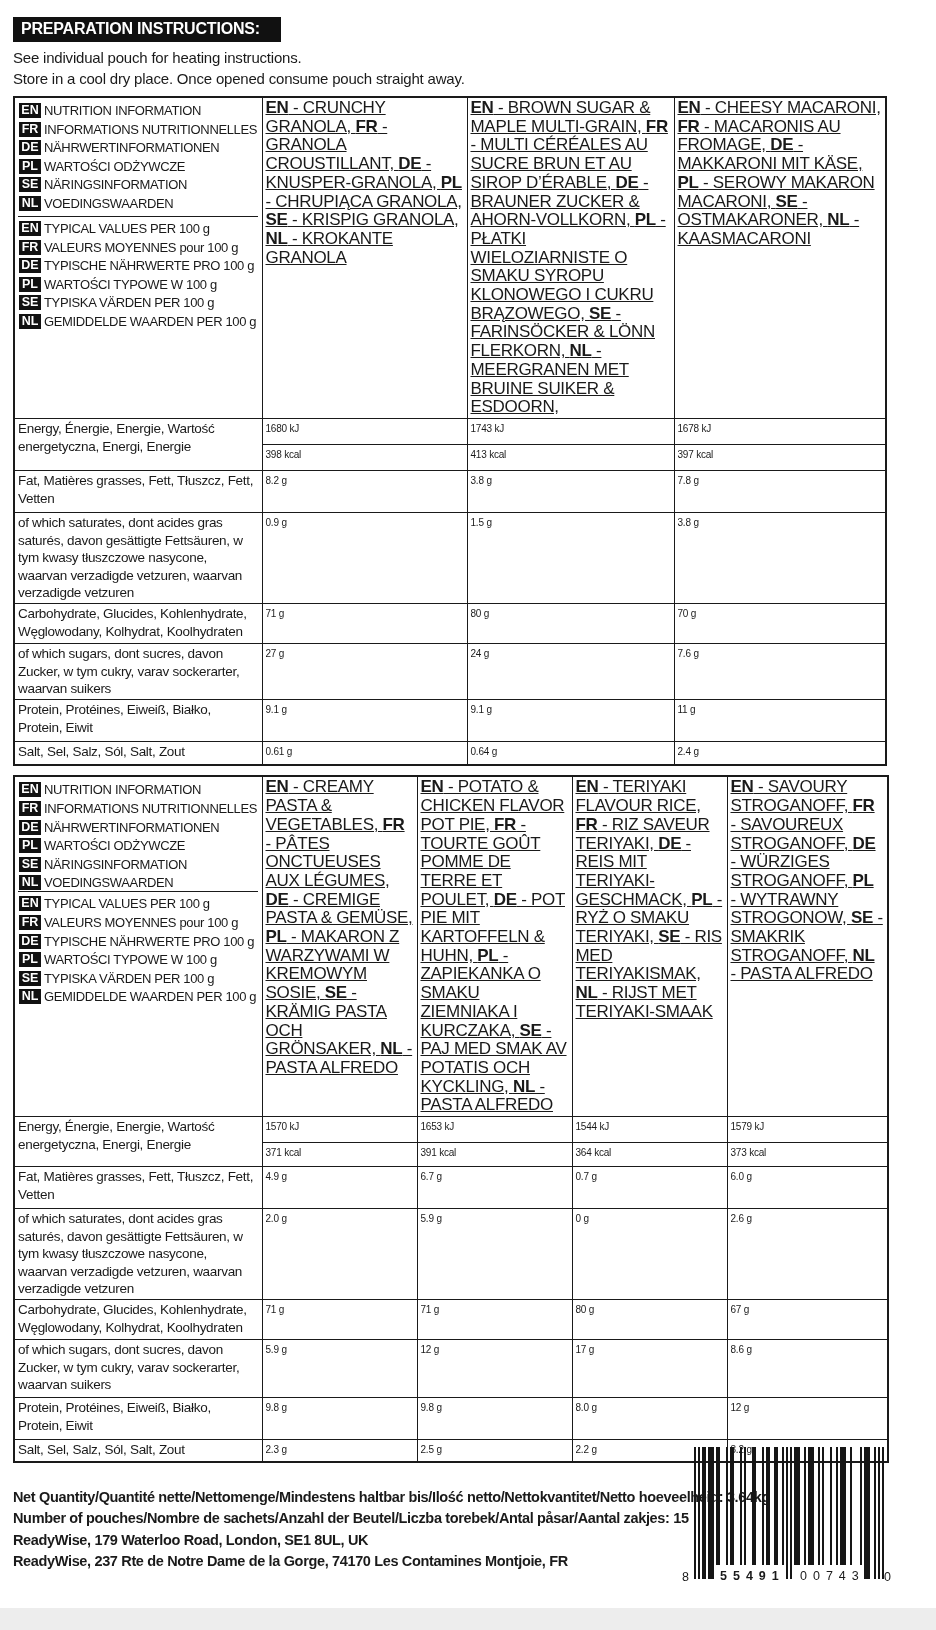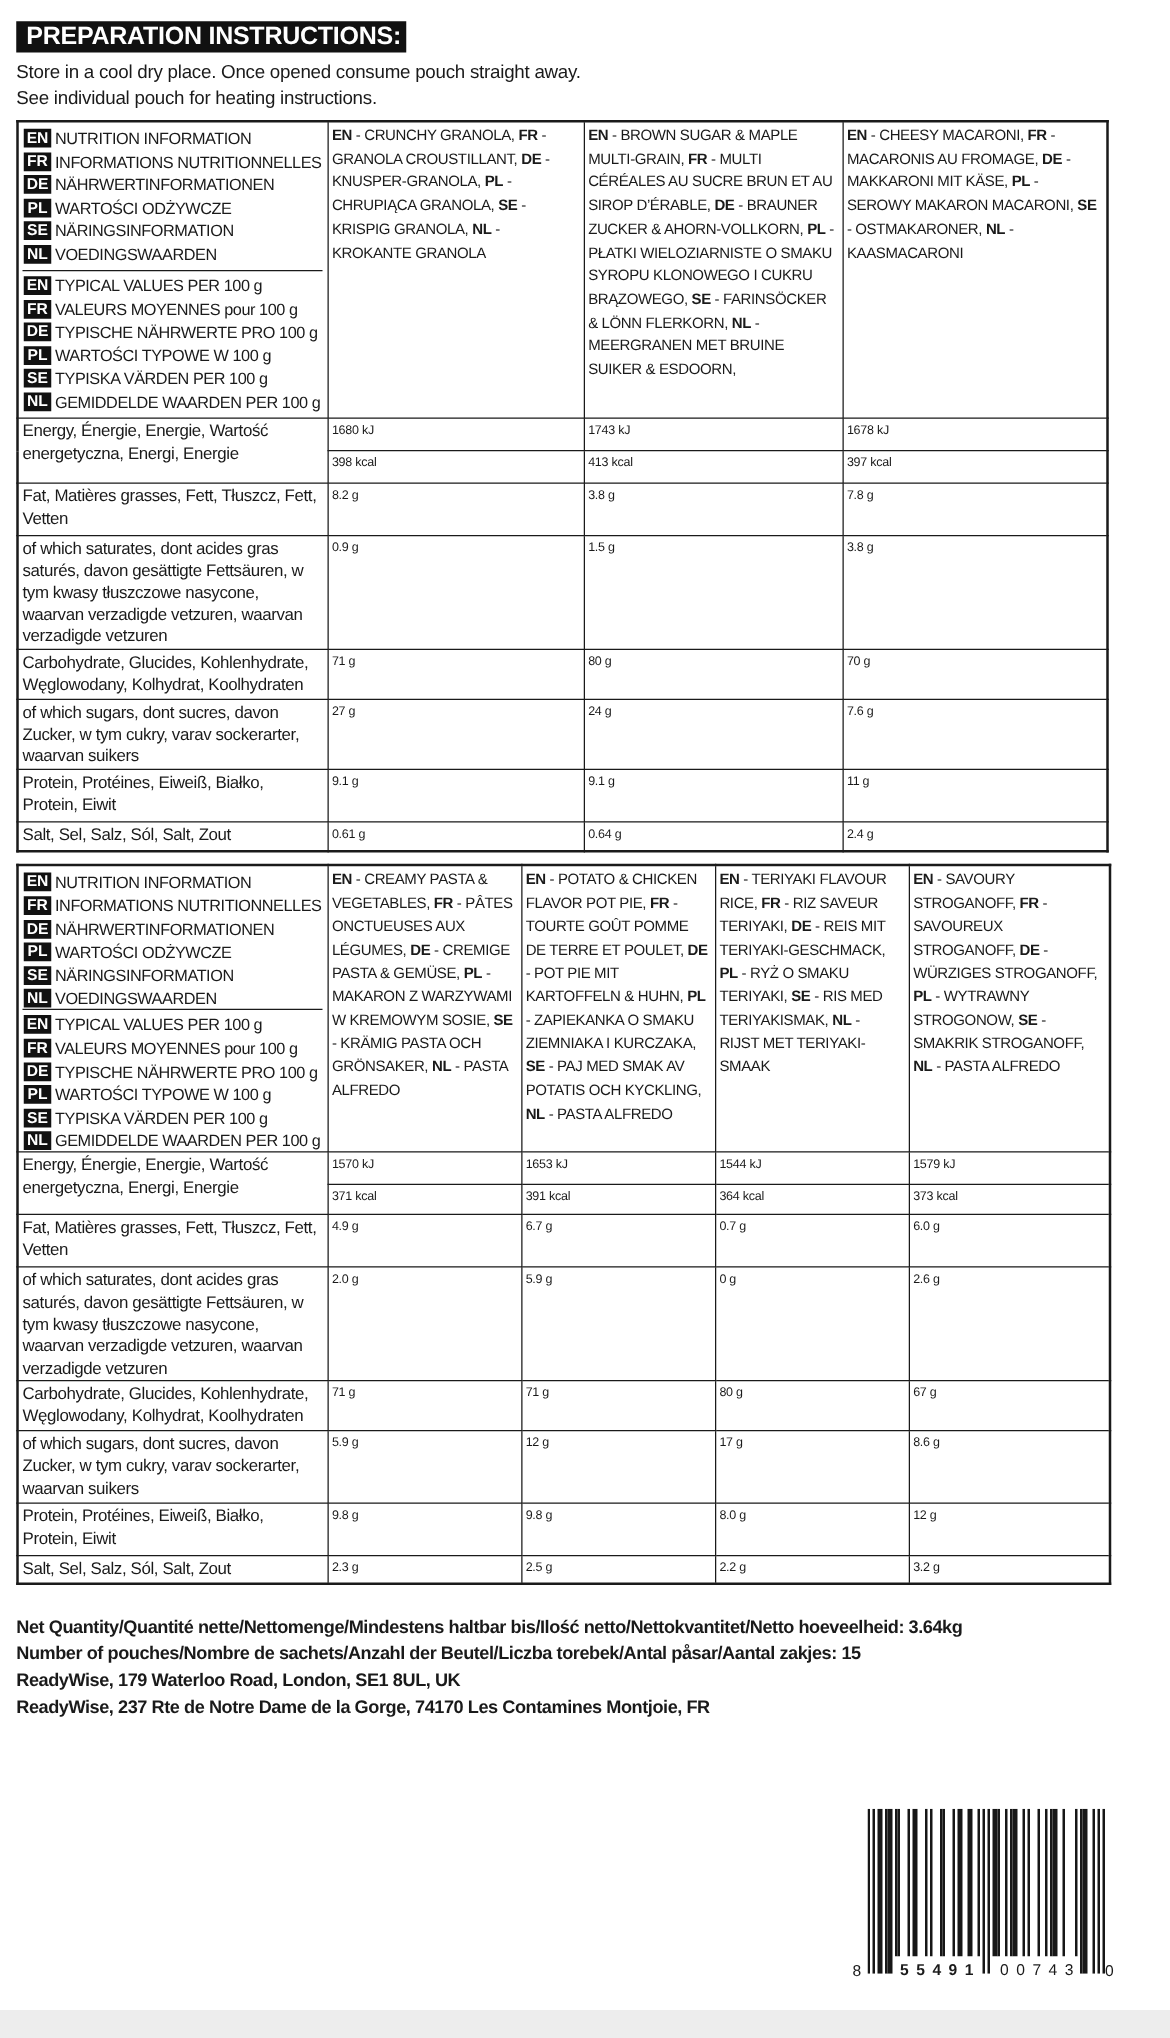--- a/index.html
+++ b/index.html
@@ -3,21 +3,21 @@
 <meta charset="utf-8">
 <style>
   html,body{margin:0;padding:0;background:#ffffff;}
   .page{
     position:relative;width:936px;height:1630px;background:#ffffff;
     font-family:"Liberation Sans","DejaVu Sans",sans-serif;color:#1a1a1a;overflow:hidden;
   }
   .content{margin-left:13px;width:874px;}
   .prep-bar{
     display:inline-block;background:#111111;color:#ffffff;font-weight:bold;
-    font-size:20px;line-height:20px;padding:2px 4px 3px 8px;margin:17px 0 5px 0;
+    font-size:16px;line-height:20px;padding:2px 21px 3px 8px;margin:17px 0 5px 0;
     letter-spacing:-0.2px;
   }
   .prep-line{font-size:15px;line-height:21px;letter-spacing:-0.2px;}
   table.nutri{
     border-collapse:collapse;table-layout:fixed;width:874px;
     border:2.5px solid #1a1a1a;
   }
   table.t1{margin-top:7px;}
   table.t2{margin-top:9px;}
   table.nutri td, table.nutri th{
@@ -28,21 +28,21 @@
   .t1 .langblock{height:117px;}
   .t2 .langblock{height:113px;}
   .langblock.block2{border-top:1.6px solid #1a1a1a;}
   .lang-line{display:flex;align-items:flex-start;height:18.6px;}
   .badge{
     flex:0 0 auto;background:#111111;color:#ffffff;font-weight:bold;
     font-size:12.5px;line-height:15px;min-width:20px;text-align:center;
     padding:0 1px;margin-top:1px;
   }
   .lang-text{font-size:13px;letter-spacing:-0.35px;white-space:nowrap;padding-left:3px;line-height:17px;}
-  td.prod{font-size:12px;letter-spacing:-0.3px;line-height:18.7px;padding-top:2px;}
+  td.prod{font-size:17px;letter-spacing:-0.3px;line-height:18.7px;padding-top:2px;text-decoration:underline;}
   td.prod b{font-weight:bold;}
   td.lab{font-size:13.5px;letter-spacing:-0.3px;line-height:17.6px;}
   td.val{font-size:10px;letter-spacing:-0.2px;line-height:18px;padding-top:2px;}
   .footer{margin-top:24px;}
   .fline{font-size:14.5px;font-weight:bold;line-height:21.5px;letter-spacing:-0.35px;}
   .barcode{position:absolute;left:684px;top:1447px;width:206px;height:148px;}
   .barcode svg{position:absolute;left:10px;top:0;}
   .barcode svg rect{fill:#161616;}
   .bc-digit,.bc-group{
     position:absolute;font-size:12.5px;line-height:14px;color:#1a1a1a;
@@ -54,22 +54,22 @@
   .bc-g2{left:110px;top:122px;width:70px;text-align:center;letter-spacing:6px;text-indent:6px;}
   .bottom-strip{position:absolute;left:0;right:0;bottom:0;height:22px;background:#ededed;}
 </style>
 </head>
 <body>
 
 <div class="page">
   <div class="content">
 
     <div class="prep-bar">PREPARATION INSTRUCTIONS:</div>
+    <div class="prep-line">See individual pouch for heating instructions.</div>
     <div class="prep-line">Store in a cool dry place. Once opened consume pouch straight away.</div>
-    <div class="prep-line">See individual pouch for heating instructions.</div>
 
     
     <table class="nutri t1">
       <colgroup>
           <col style="width:248px">
           <col style="width:205px">
           <col style="width:207px">
           <col style="width:212px">
         </colgroup>
       <tbody>

